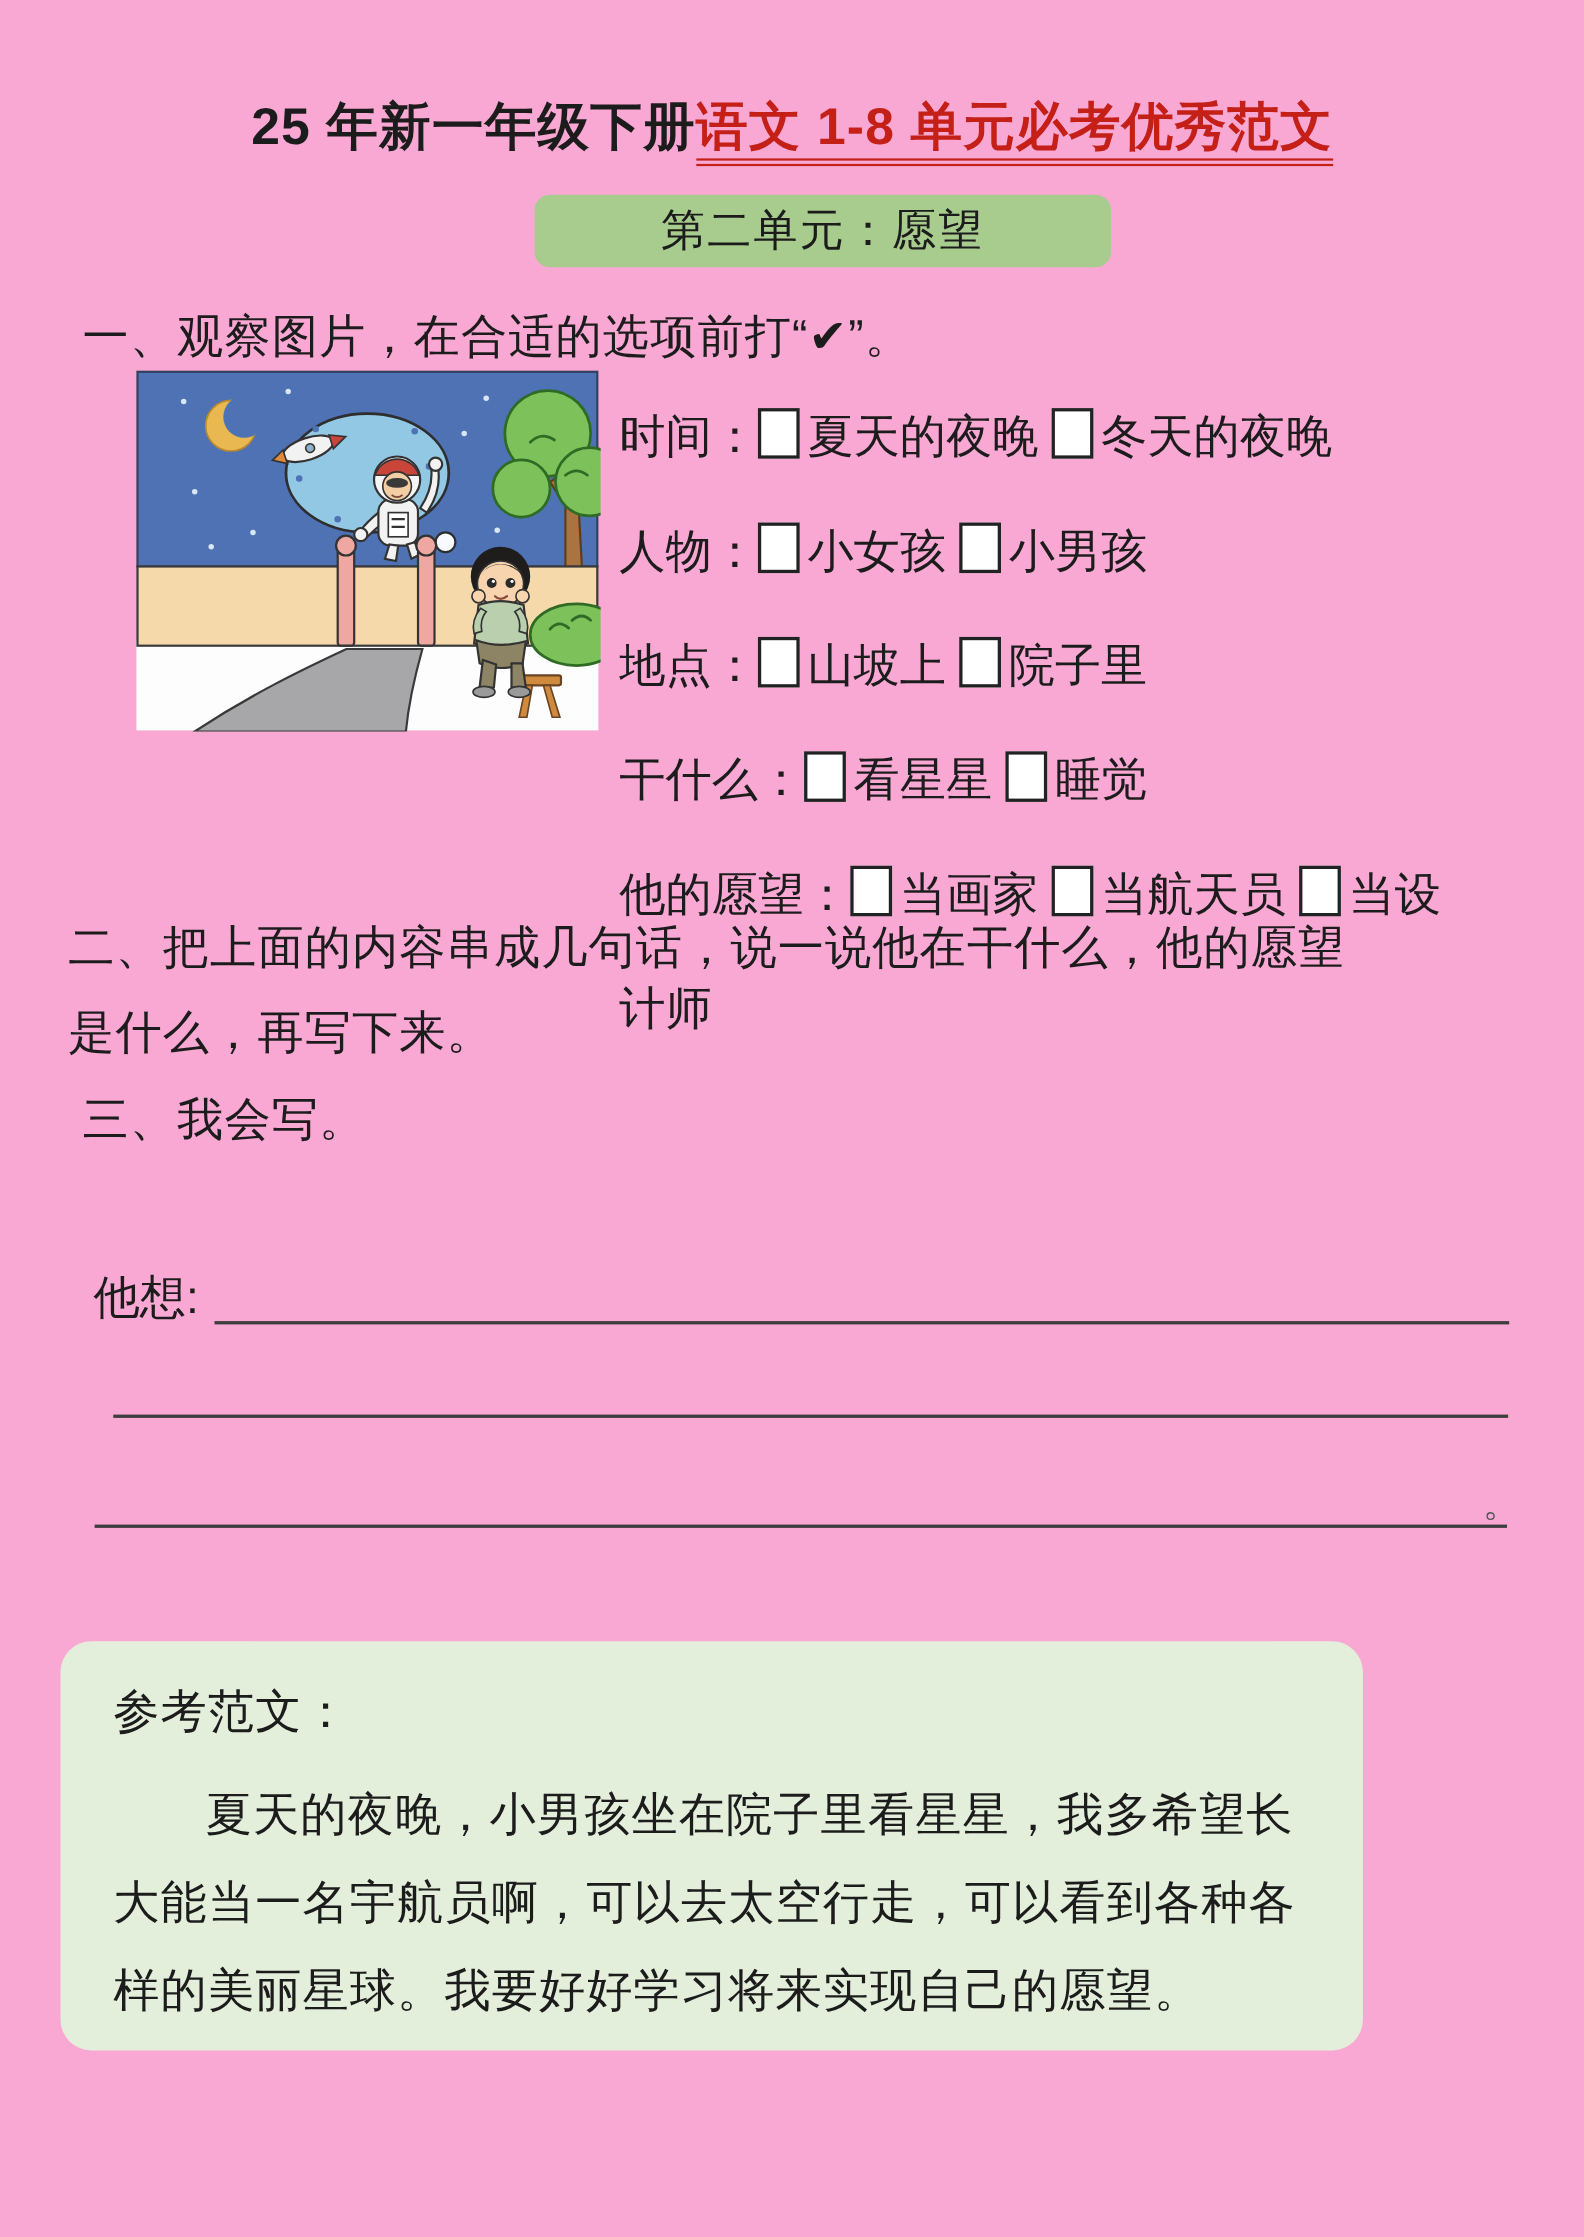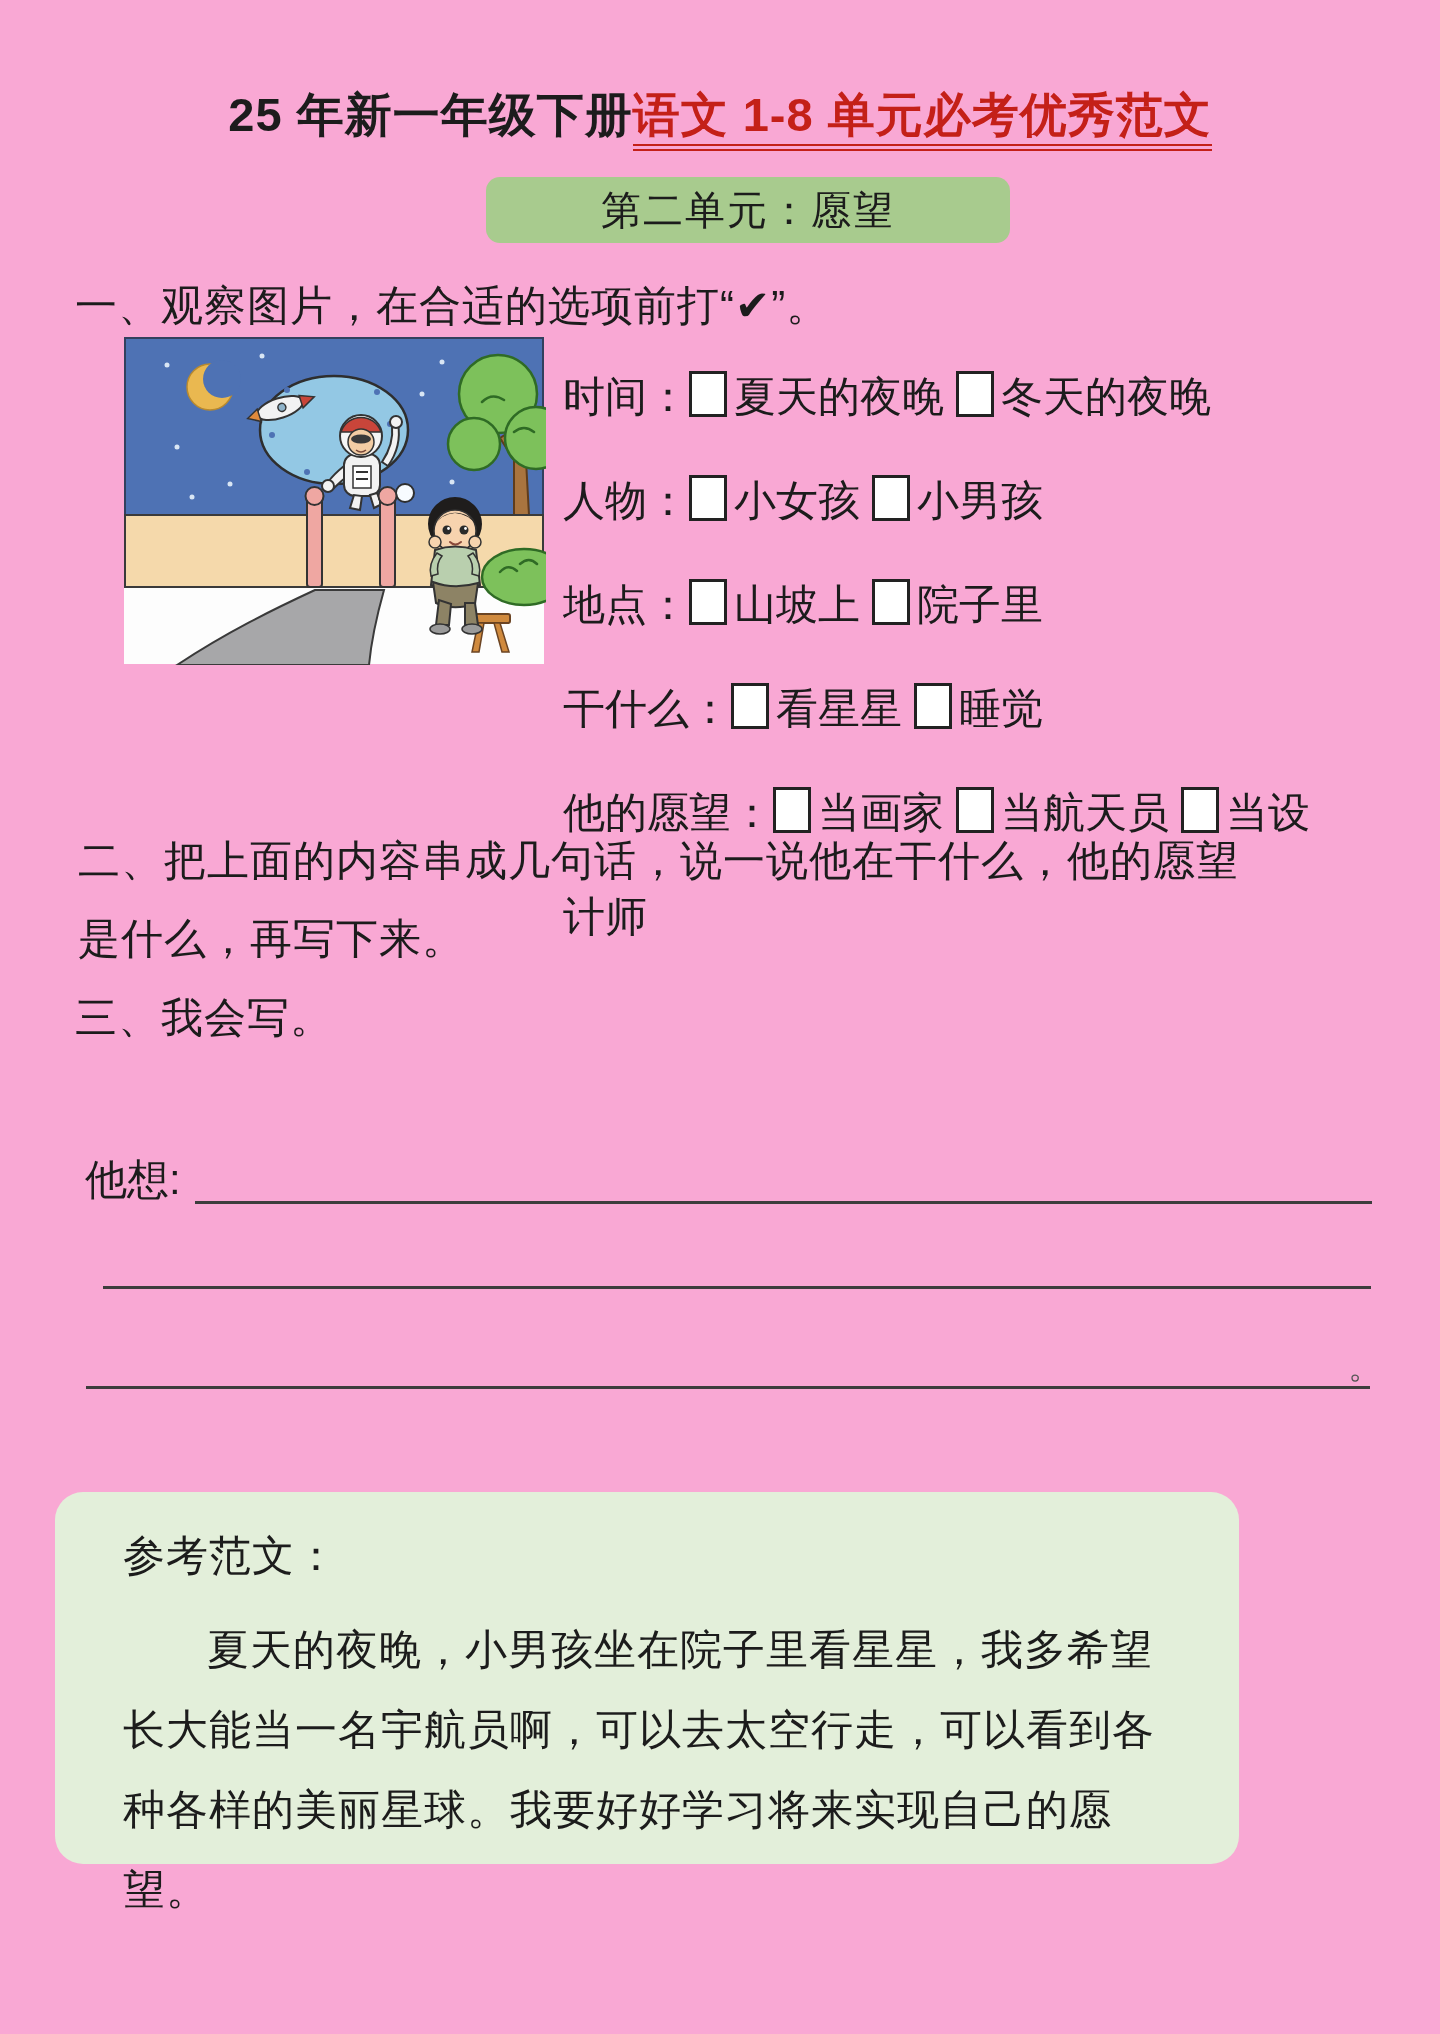--- a/index.html
+++ b/index.html
@@ -54,21 +54,21 @@
   .opt{display:inline;white-space:normal;}
   .opt + .opt{margin-left:12px;}
   .cb{
     display:inline-block;width:32px;height:40px;
     border:3px solid #222;
     vertical-align:-6px;margin-right:7px;
     background:#fff;
   }
   
   .q2{
-    position:absolute;top:822px;left:78px;width:1330px;
+    position:absolute;top:822px;left:62px;width:1330px;
     font-size:42px;line-height:78px;letter-spacing:1px;
   }
   .q3-heading{
     position:absolute;top:990px;left:75px;
     font-size:42px;letter-spacing:1px;
   }
   .fill-line{
     position:absolute;top:1080px;left:85px;width:1300px;
     font-size:42px;line-height:58px;white-space:nowrap;
   }
@@ -95,21 +95,21 @@
   .period-end{
     position:absolute;top:1344px;left:1348px;
     font-size:34px;color:#555;
   }
   
   .ref-box{
     position:absolute;top:1492px;left:55px;width:1184px;height:372px;
     background:var(--box-green);
     border-radius:28px;
     box-sizing:border-box;
-    padding:36px 68px;
+    padding:36px 48px;
   }
   .ref-label{font-size:42px;letter-spacing:1px;}
   .ref-body{
     margin-top:26px;
     font-size:42px;line-height:80px;letter-spacing:1px;
     text-indent:2em;
   }
 </style>
 </head>
 <body>

